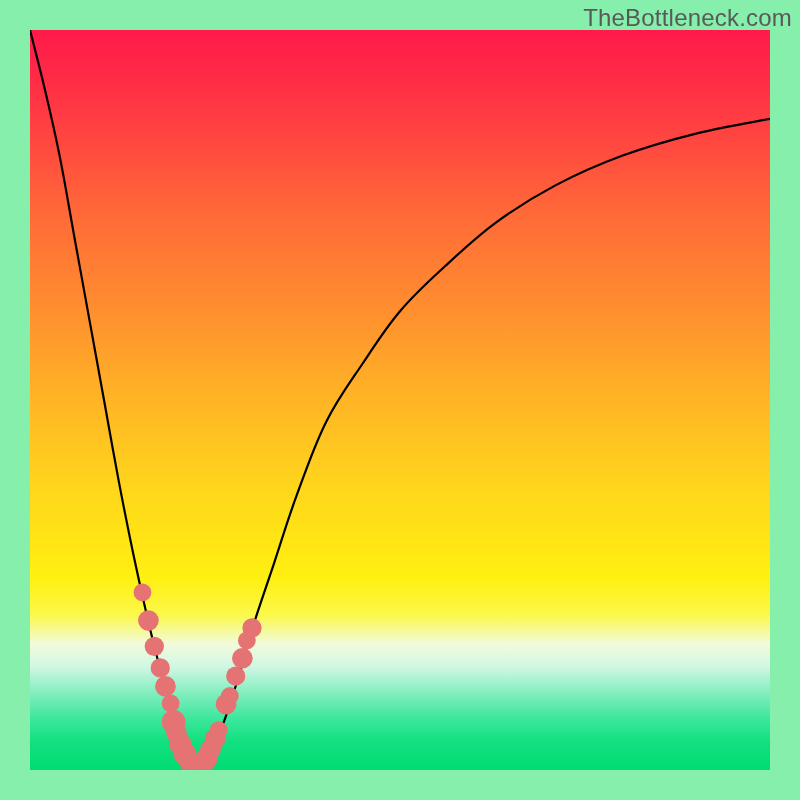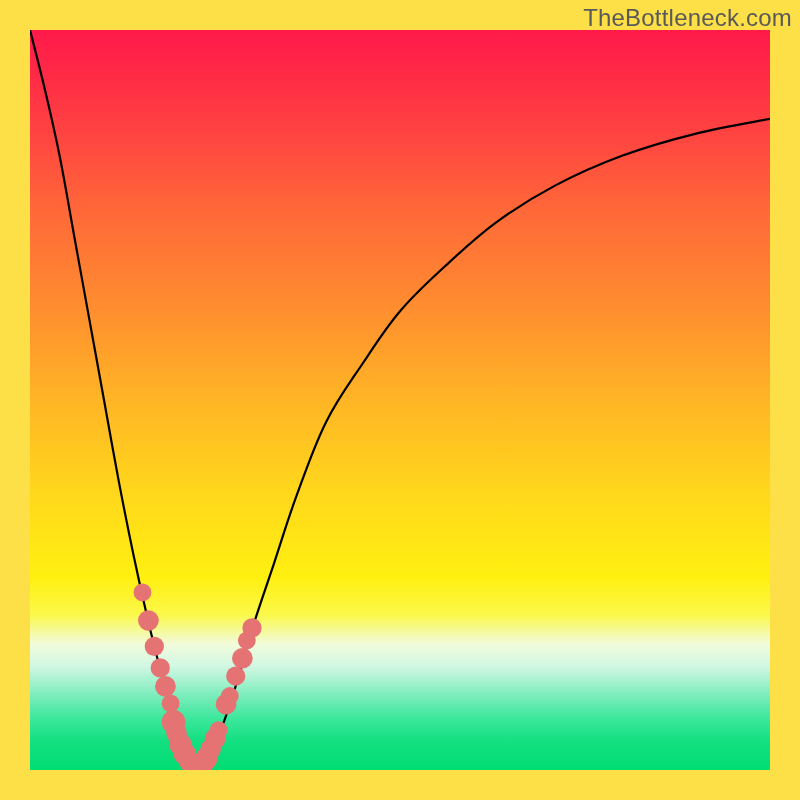--- a/index.html
+++ b/index.html
@@ -10,21 +10,21 @@
     overflow: hidden;
     background: #000;
     font-family: Arial, Helvetica, sans-serif;
   }
   .frame {
     position: absolute;
     left: 0;
     top: 0;
     width: 800px;
     height: 800px;
-    background: #fde047;
+    background: #86efac;
   }
   .plot {
     position: absolute;
     left: 30px;
     top: 30px;
     width: 740px;
     height: 740px;
     background: linear-gradient(
       to bottom,
       #ff1a4a 0%,

